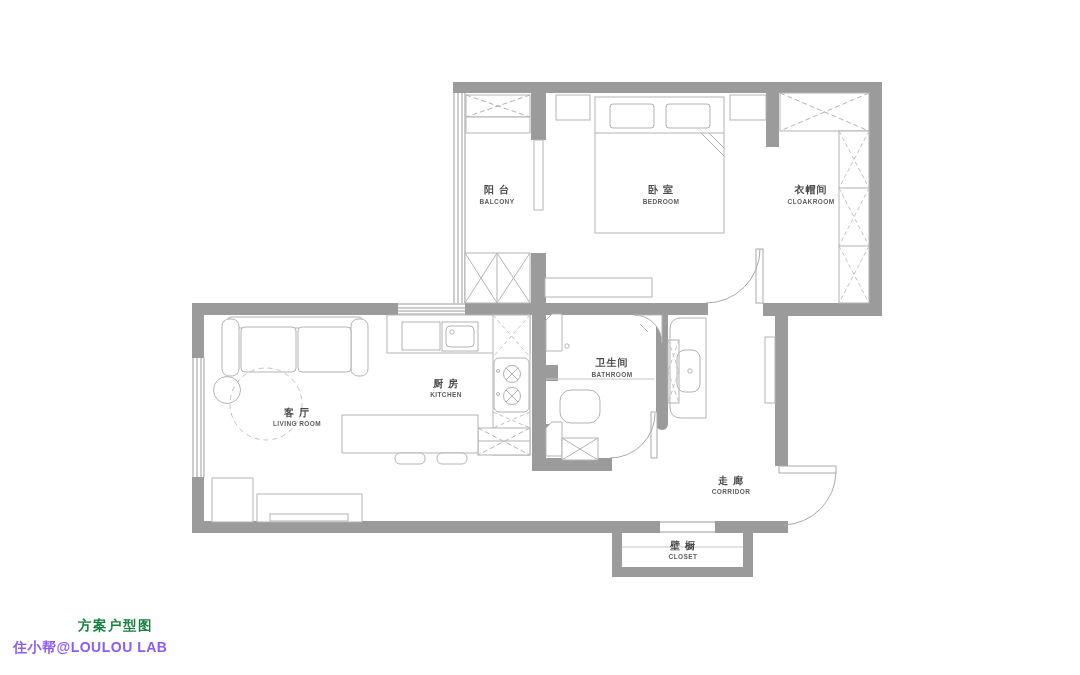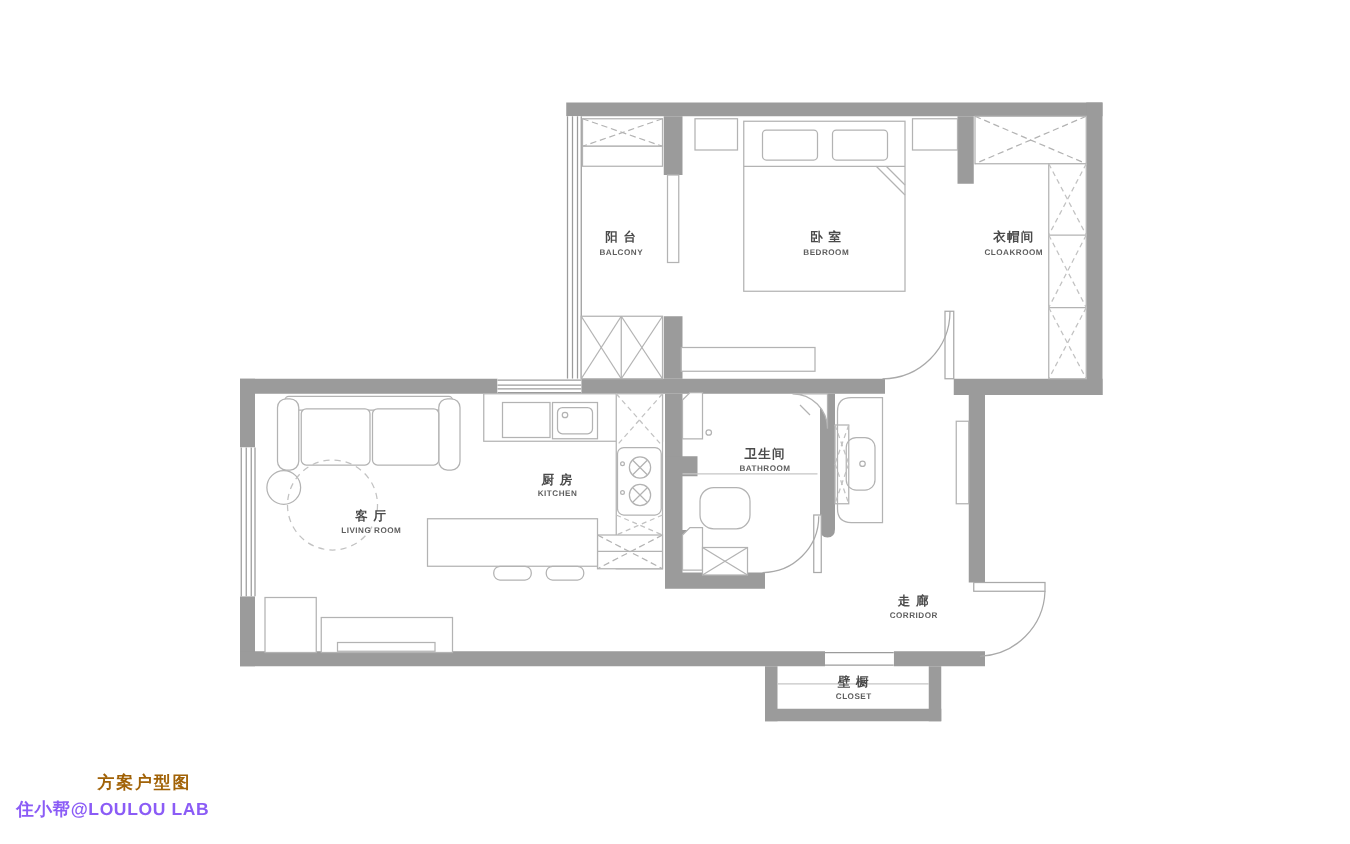--- a/index.html
+++ b/index.html
@@ -2,21 +2,21 @@
 <html><head>
 <meta charset="utf-8">
 <style>
   html,body{margin:0;padding:0;background:#ffffff;}
   #stage{position:relative;width:1080px;height:675px;background:#ffffff;overflow:hidden;
          font-family:"Liberation Sans","DejaVu Sans",sans-serif;}
   #plan-svg{position:absolute;left:0;top:0;width:1080px;height:675px;}
   .zh-label{font-size:10px;font-weight:700;fill:#4a4a4a;letter-spacing:1px;}
   .en-label{font-size:6.5px;font-weight:600;fill:#5e5e5e;letter-spacing:0.4px;}
   #plan-title{position:absolute;left:78px;top:617px;font-size:13.5px;font-weight:700;
-              color:#a16207;letter-spacing:1.5px;}
+              color:#15803d;letter-spacing:1.5px;}
   #watermark{position:absolute;left:13px;top:639px;font-size:14px;font-weight:700;
              color:#8b5cf6;letter-spacing:0.5px;}
 </style>
 </head>
 <body>
 
 <div id="stage">
 
 <svg id="plan-svg" viewBox="0 0 1080 675" xmlns="http://www.w3.org/2000/svg">
 

